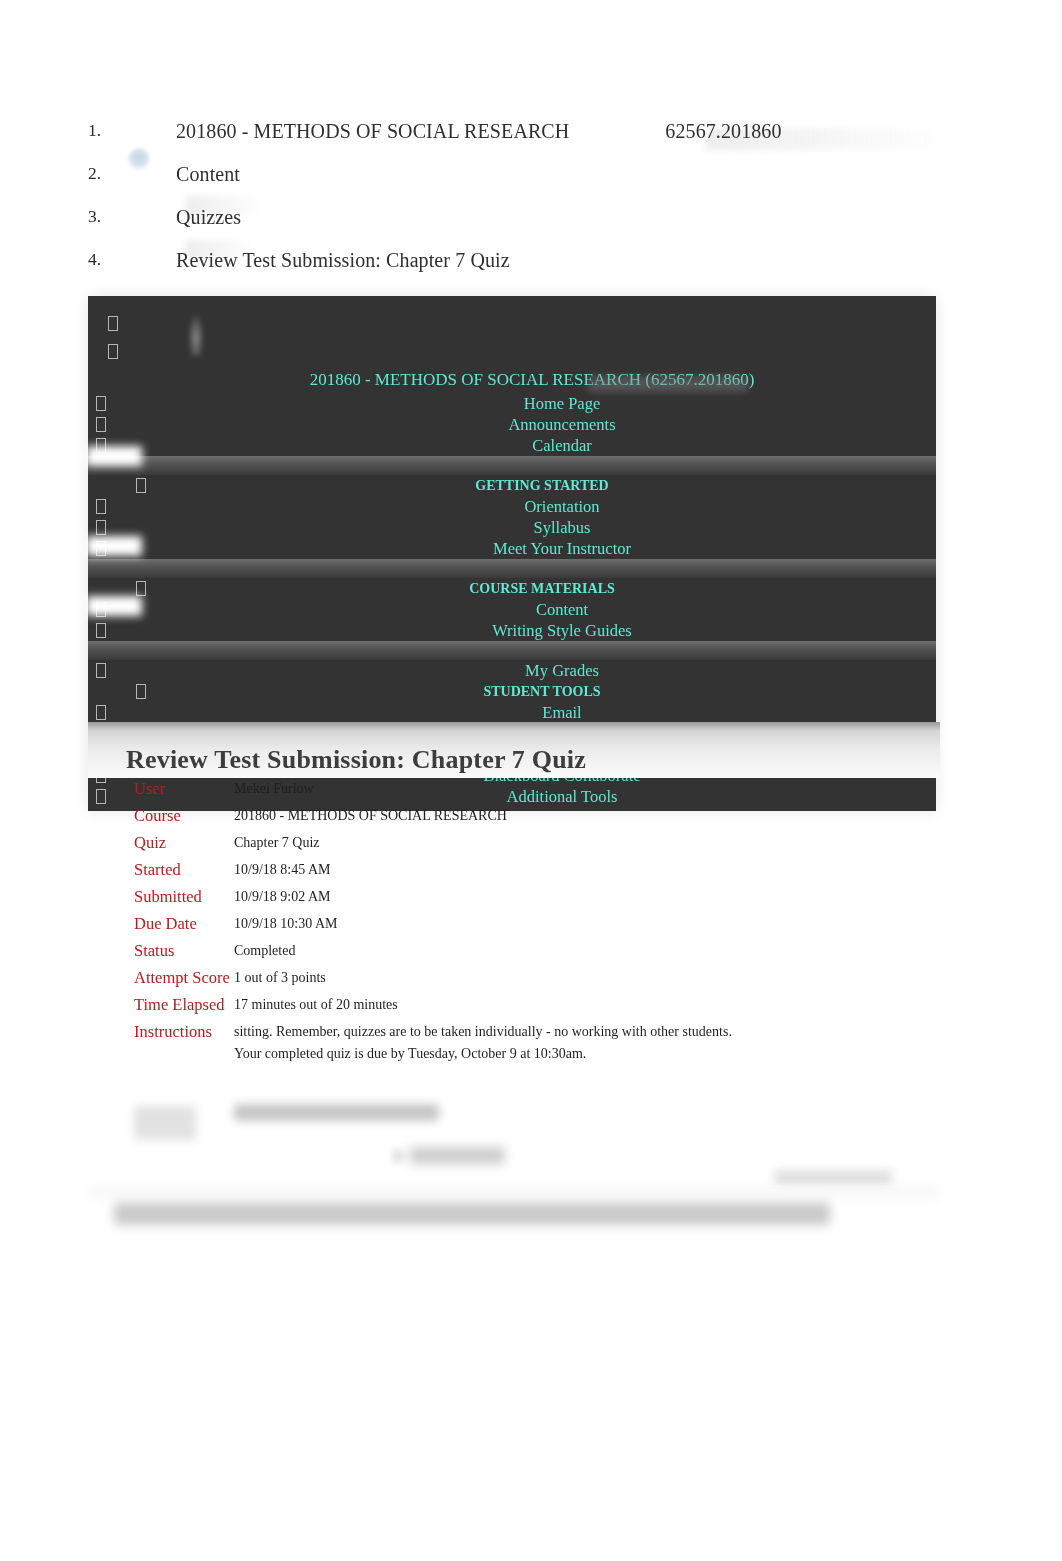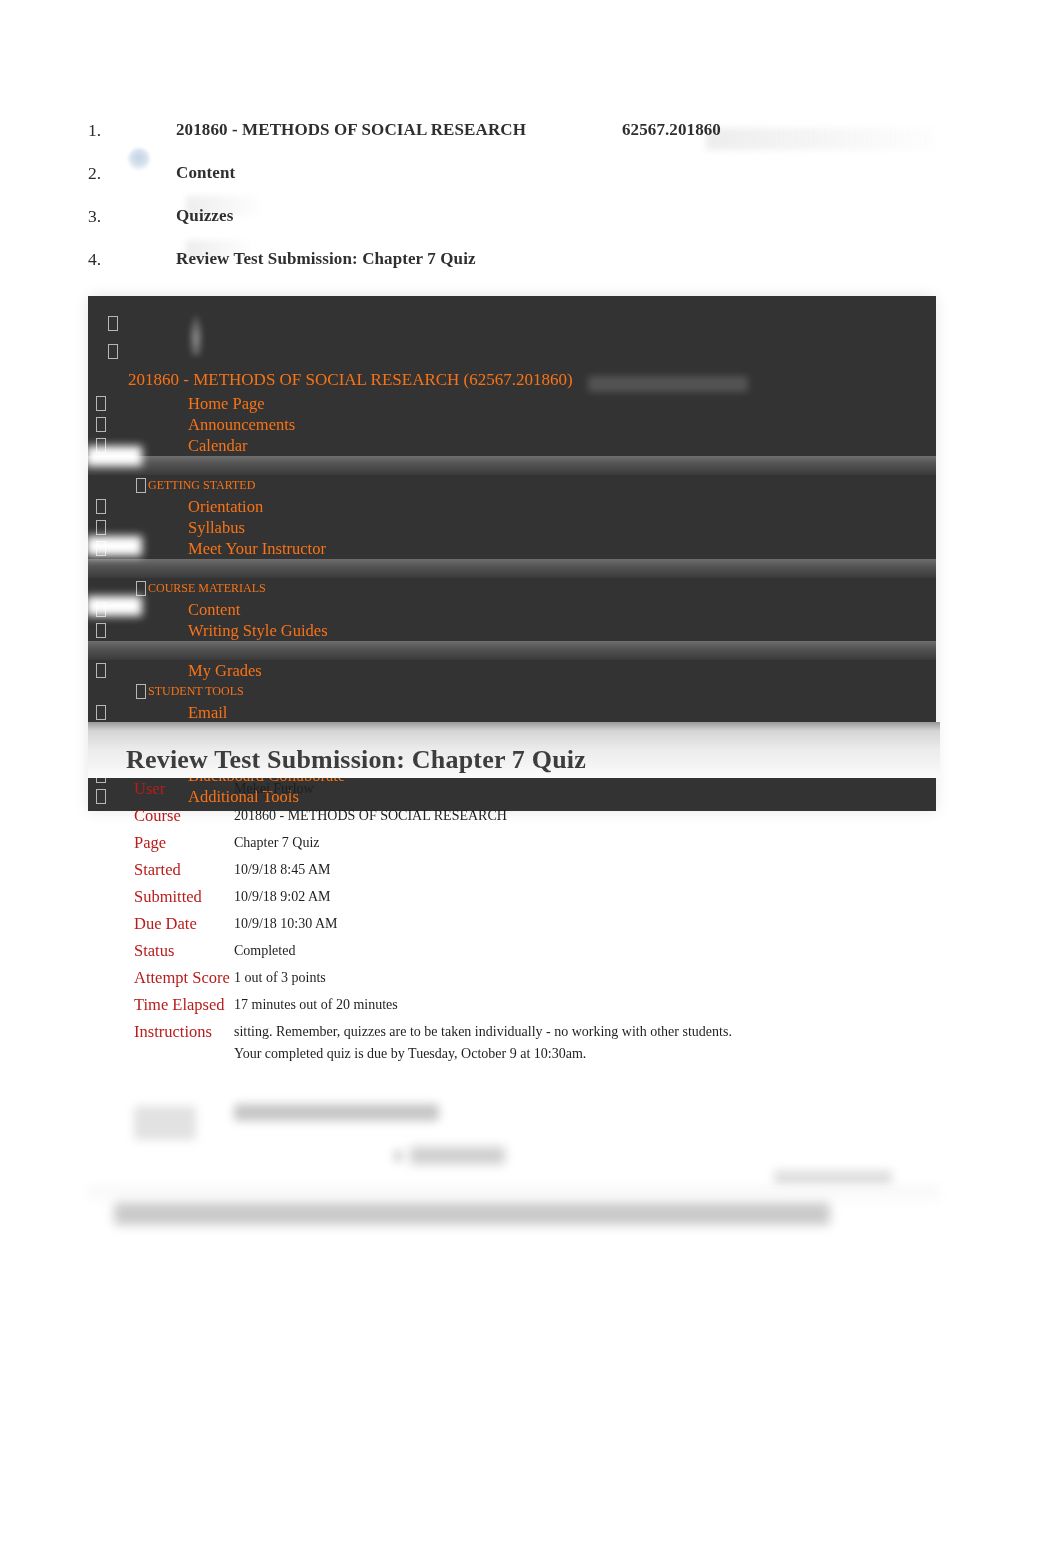--- a/index.html
+++ b/index.html
@@ -29,25 +29,24 @@
     min-height: 30px;
     margin-bottom: 13px;
   }
   .crumb-num {
     width: 88px;
     flex: 0 0 88px;
     font-size: 17.5px;
     color: #2b2b2b;
   }
   .crumb-text {
-    font-size: 17px;
+    font-size: 20px;
     color: #2f2f2f;
     letter-spacing: 0.1px;
     white-space: nowrap;
-    font-weight: bold;
   }
   .crumb-text .crumb-id {
     margin-left: 96px;
   }
   .crumb-badge {
     position: absolute;
     left: 128px;
     top: 148px;
     width: 22px;
     height: 22px;
@@ -63,24 +62,25 @@
     border-radius: 3px;
   }
 
   
   .course-menu {
     position: absolute;
     left: 88px;
     top: 296px;
     width: 848px;
     background: #333333;
-    color: #f97316;
+    color: #5eead4;
     font-size: 16.5px;
     padding-bottom: 4px;
     box-shadow: 0 0 14px rgba(0,0,0,0.10);
+    text-align: center;
   }
   .cm-toolbar {
     position: relative;
     height: 72px;
   }
   .cm-tofu {
     display: inline-block;
     width: 8px;
     height: 13px;
     border: 1px solid #cfcfcf;
@@ -120,21 +120,22 @@
     line-height: 19px;
     white-space: nowrap;
   }
   .cm-item .bullet {
     position: absolute;
     left: 8px;
     top: 3px;
   }
   .cm-item.indent-head {
     padding-left: 60px;
-    font-size: 12px;
+    font-size: 14px;
+    font-weight: bold;
   }
   .cm-item.indent-head .bullet { left: 48px; }
   .cm-divider {
     position: relative;
     height: 19px;
     background: linear-gradient(180deg, #6e6e6e 0%, #555555 38%, #3a3a3a 100%);
   }
   
   .cm-notch {
     position: absolute;
@@ -373,21 +374,21 @@
 
   <div class="det-row">
     <div class="det-label">User</div>
     <div class="det-value">Mekei Furlow</div>
   </div>
   <div class="det-row">
     <div class="det-label">Course</div>
     <div class="det-value">201860 - METHODS OF SOCIAL RESEARCH</div>
   </div>
   <div class="det-row">
-    <div class="det-label">Page</div>
+    <div class="det-label">Quiz</div>
     <div class="det-value">Chapter 7 Quiz</div>
   </div>
   <div class="det-row">
     <div class="det-label">Started</div>
     <div class="det-value">10/9/18 8:45 AM</div>
   </div>
   <div class="det-row">
     <div class="det-label">Submitted</div>
     <div class="det-value">10/9/18 9:02 AM</div>
   </div>

